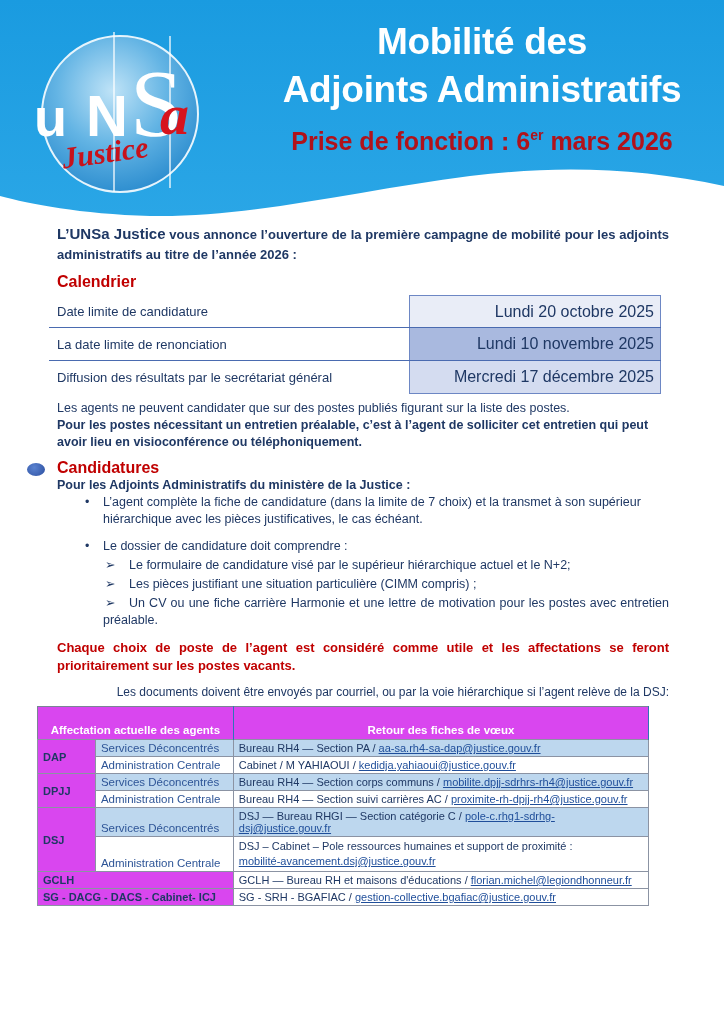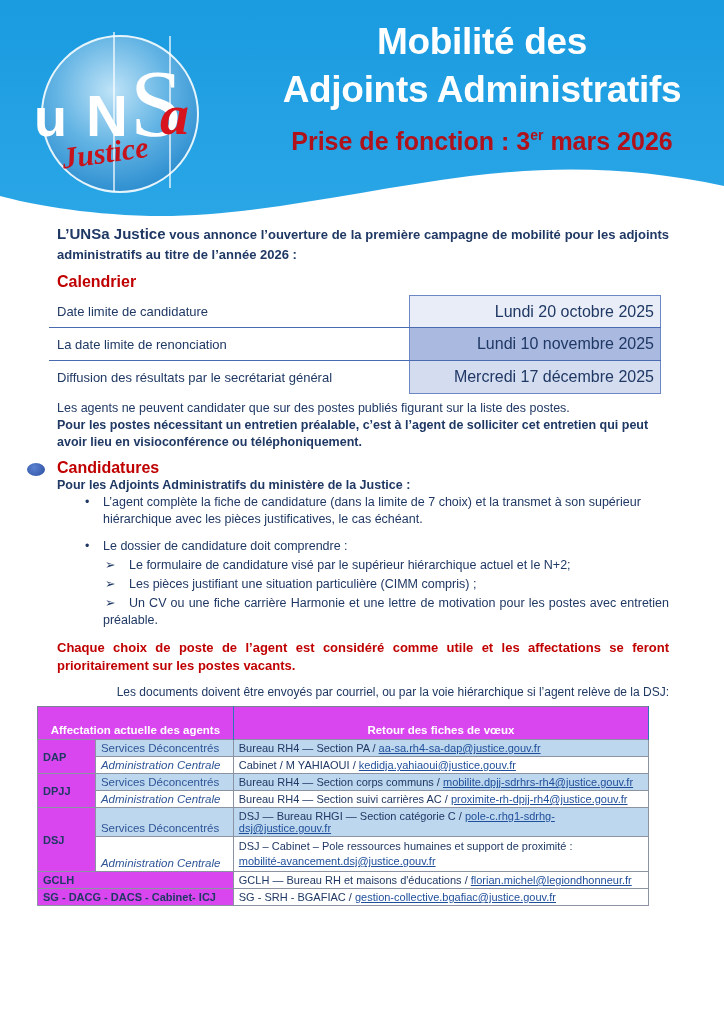--- a/index.html
+++ b/index.html
@@ -47,21 +47,21 @@
   .warn { color: #c00000; font-weight: bold; font-size: 13px; line-height: 18px; margin-top: 10px; text-align: justify; }
   .docs { font-size: 12px; color: #1f3864; margin-top: 10px; text-align: right; }
 
   table.dest { position: absolute; left: 37px; top: 706px; width: 612px; border-collapse: collapse; font-size: 11px; color: #1f3864; border: 1px solid #7a8495; }
   table.dest th { background: #d946ef; color: #fff; font-weight: bold; text-align: center; vertical-align: bottom; padding: 0 4px 3px 4px; height: 33px; font-size: 11.5px; border-right: 1px solid #2e75b6; }
   table.dest td { border: 1px solid #8b93a3; padding: 2px 5px; vertical-align: middle; }
   table.dest td.org { font-weight: bold; background: #d946ef; }
   tr.alt td.svc, tr.alt td.dst { background: #bdd7ee; }
   td.svc { color: #2e5597; font-size: 11.5px; vertical-align: bottom !important; }
   td.dst { height: 16px; }
-  td.svc-ac { color: #2e5597; font-size: 11.5px; vertical-align: bottom !important; font-style: italic; }
+  td.svc-ac { color: #2e5597; font-size: 11.5px; vertical-align: bottom !important; }
   a.mail { color: #1f4e9a; text-decoration: underline; }
 </style>
 </head>
 <body>
 
 <div class="header">
   <svg class="bg" width="724" height="232" viewBox="0 0 724 232">
     <defs>
       <linearGradient id="wg" x1="0" y1="0" x2="0" y2="1">
         <stop offset="0" stop-color="#1a9be0"></stop>
@@ -87,21 +87,21 @@
       <text x="56" y="112" font-family="Liberation Sans, sans-serif" font-weight="bold" font-size="58" fill="#fff">N</text>
       <text x="100" y="112" font-family="Liberation Serif, serif" font-size="96" fill="#fff">S</text>
       <text x="130" y="110" font-family="Liberation Serif, serif" font-style="italic" font-weight="bold" font-size="58" fill="#d7141d">a</text>
       <text x="32" y="138" font-family="Liberation Serif, serif" font-style="italic" font-weight="bold" font-size="30" fill="#c8121b" transform="rotate(-8 80 130)">Justice</text>
     </svg>
   </div>
 
   <div class="title-block">
     <div class="title-line">Mobilité des</div>
     <div class="title-line">Adjoints Administratifs</div>
-    <div class="subtitle"><span>Prise de fonction : 3</span><sup>er</sup><span> mars 2026</span></div>
+    <div class="subtitle"><span>Prise de fonction : 6</span><sup>er</sup><span> mars 2026</span></div>
   </div>
 </div>
 
 <div class="content">
   <p class="intro"><span class="brand">L’UNSa Justice</span><span> vous annonce l’ouverture de la première campagne de mobilité pour les adjoints administratifs au titre de l’année 2026 :</span></p>
 
   <div class="section-title">Calendrier</div>
   <div class="cal">
     <div class="cal-row">
       <div class="cal-label">Date limite de candidature</div>

